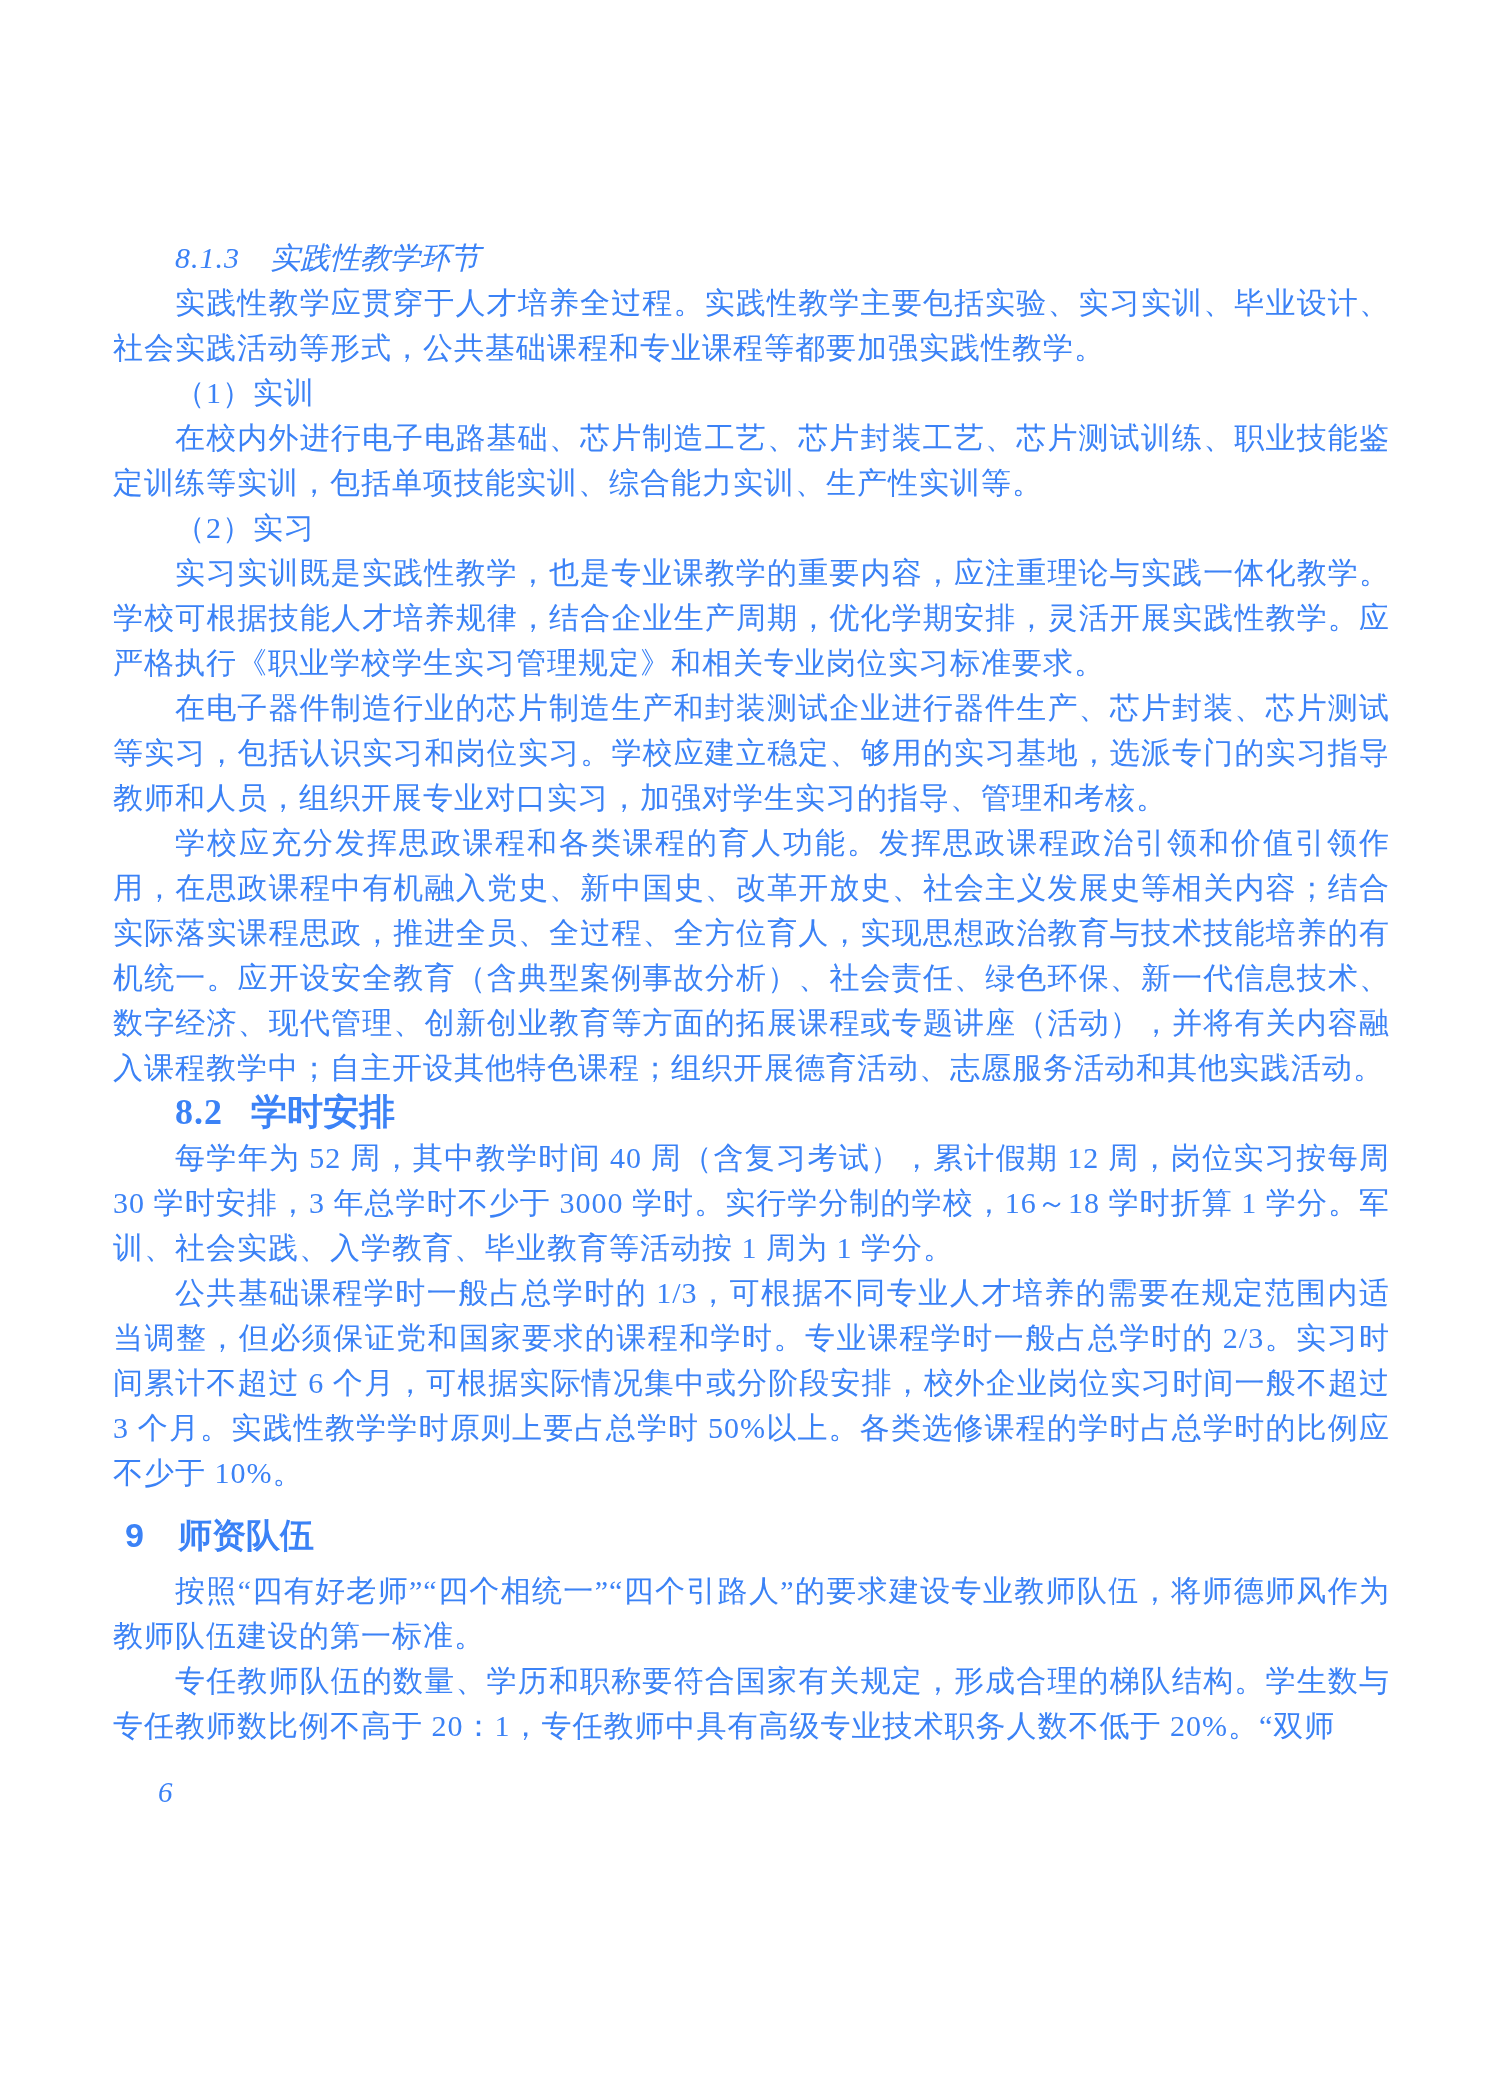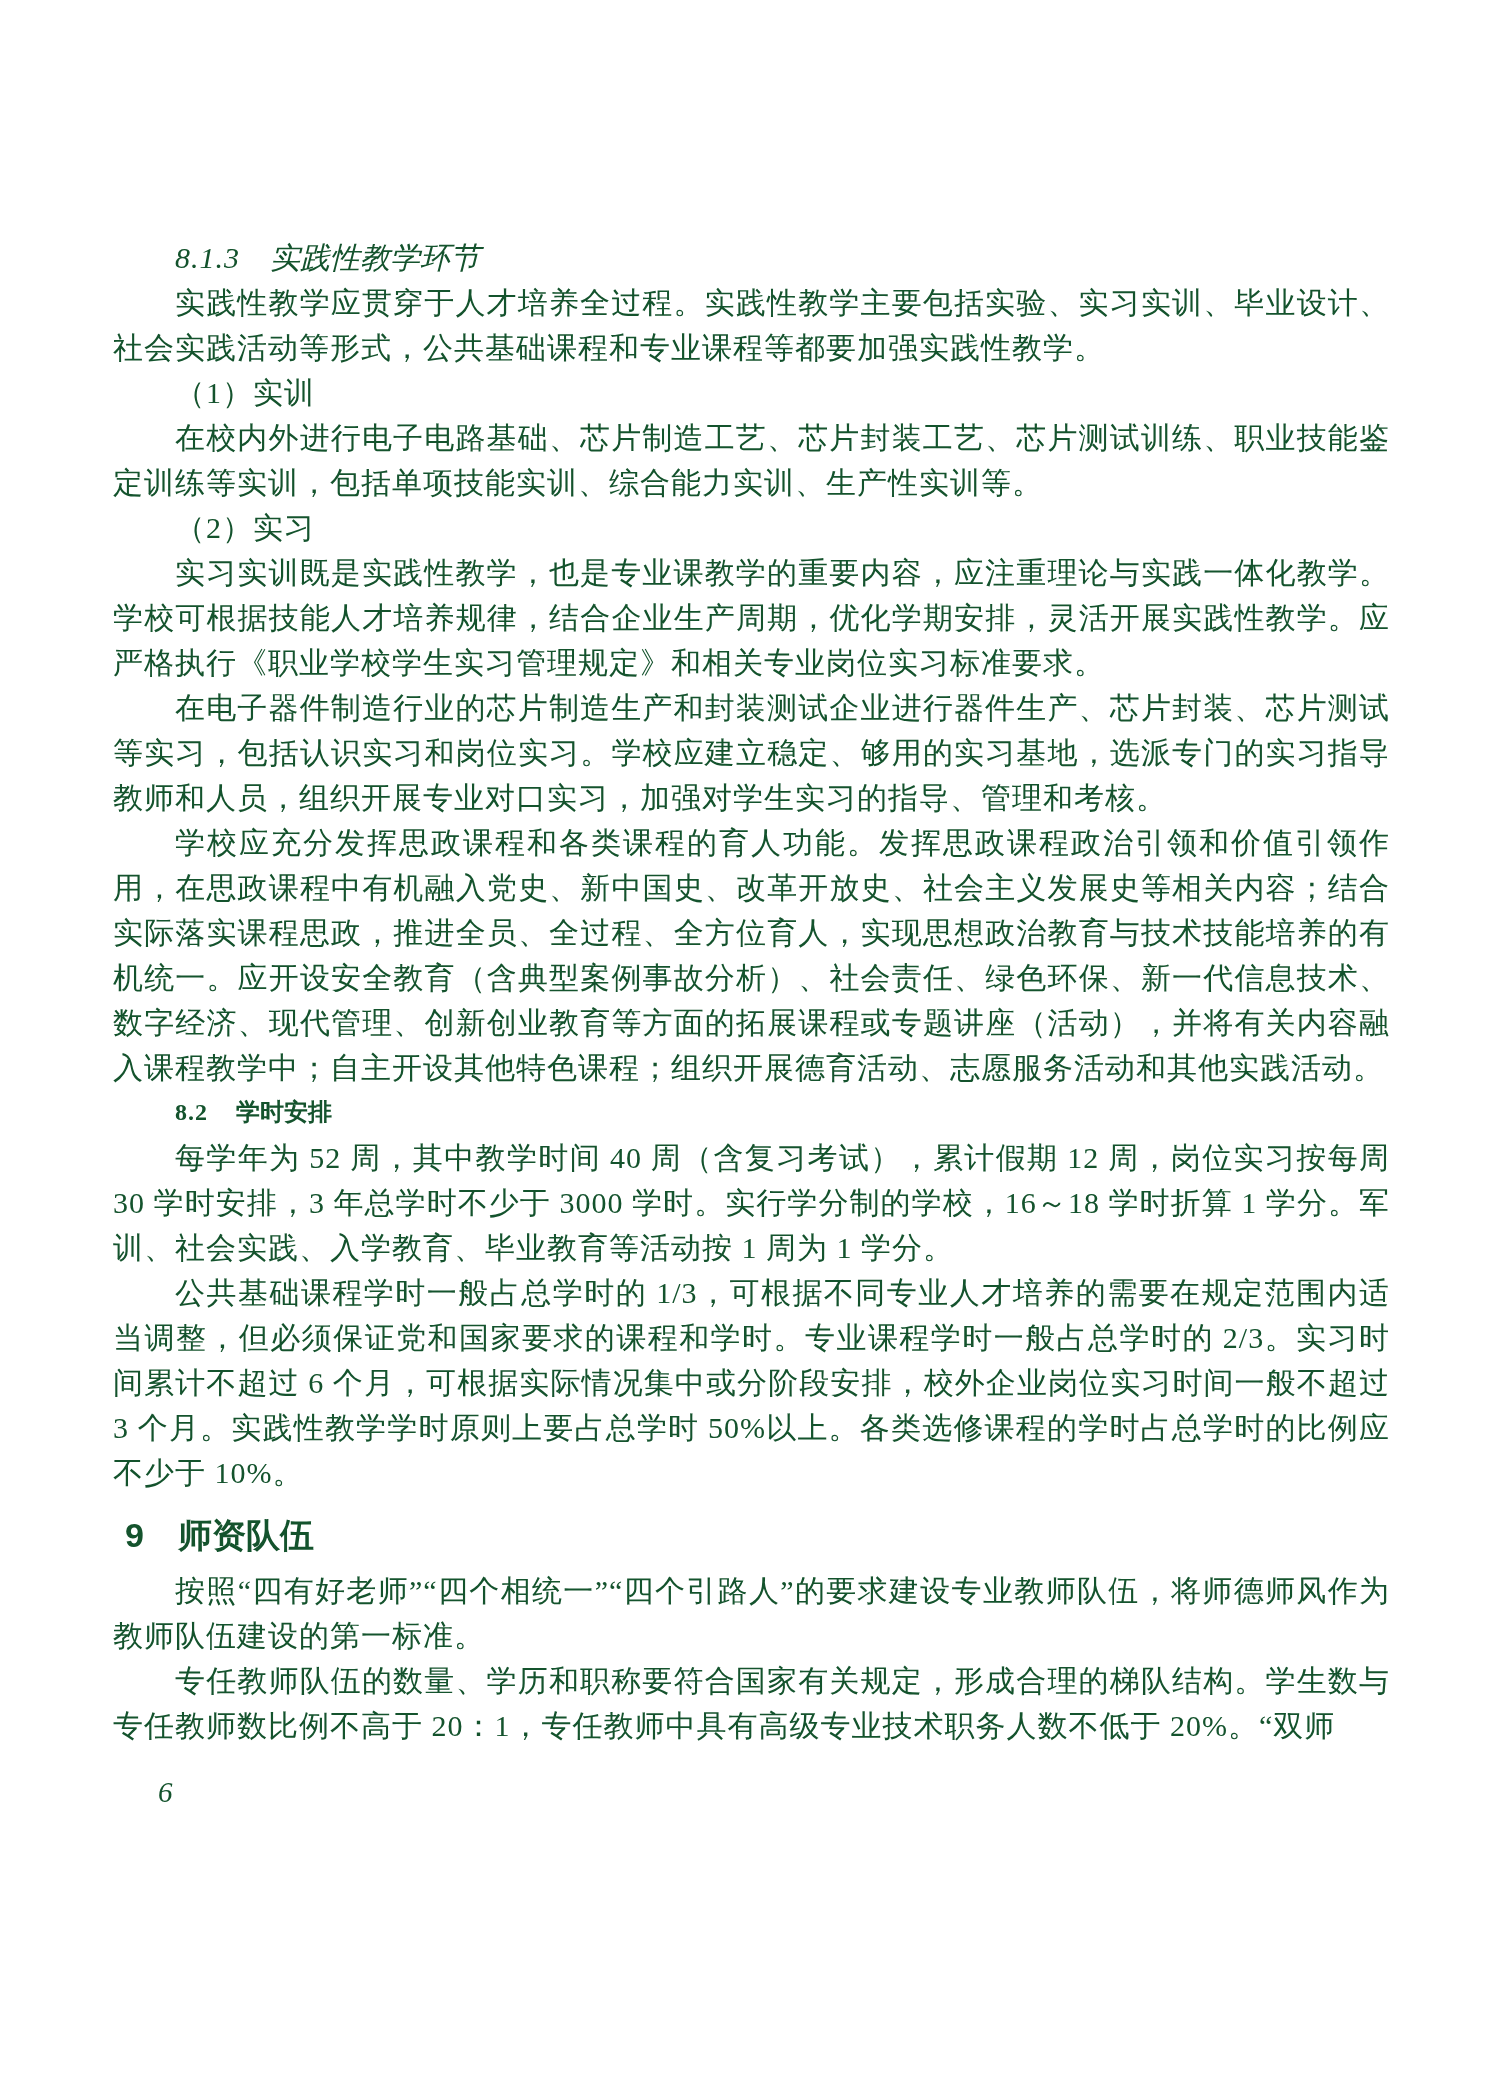--- a/index.html
+++ b/index.html
@@ -7,21 +7,21 @@
     padding: 0;
     background: #ffffff;
   }
   .page {
     position: relative;
     width: 1503px;
     height: 2094px;
     background: #ffffff;
     box-sizing: border-box;
     padding: 235px 113px 0 113px;
-    color: #14532d;
+    color: #3b82f6;
     font-family: "Liberation Serif", "DejaVu Serif", serif;
     overflow: hidden;
   }
   
   .para {
     margin: 0;
     font-size: 30px;
     line-height: 45px;
     letter-spacing: 1px;
     text-align: justify;
@@ -36,21 +36,21 @@
     line-height: 45px;
     text-indent: 62px;
     font-style: italic;
     font-weight: normal;
     font-family: "Liberation Serif", "DejaVu Serif", serif;
   }
   .h-kai .h-num { margin-right: 30px; letter-spacing: 1px; }
   
   .h-bold {
     margin: 0;
-    font-size: 24px;
+    font-size: 36px;
     line-height: 45px;
     text-indent: 62px;
     font-weight: bold;
     font-family: "Liberation Serif", "DejaVu Serif", serif;
   }
   .h-bold .h-num { margin-right: 28px; letter-spacing: 1px; }
   
   .h-chapter {
     margin: 14px 0 7px 12px;
     font-size: 34px;

